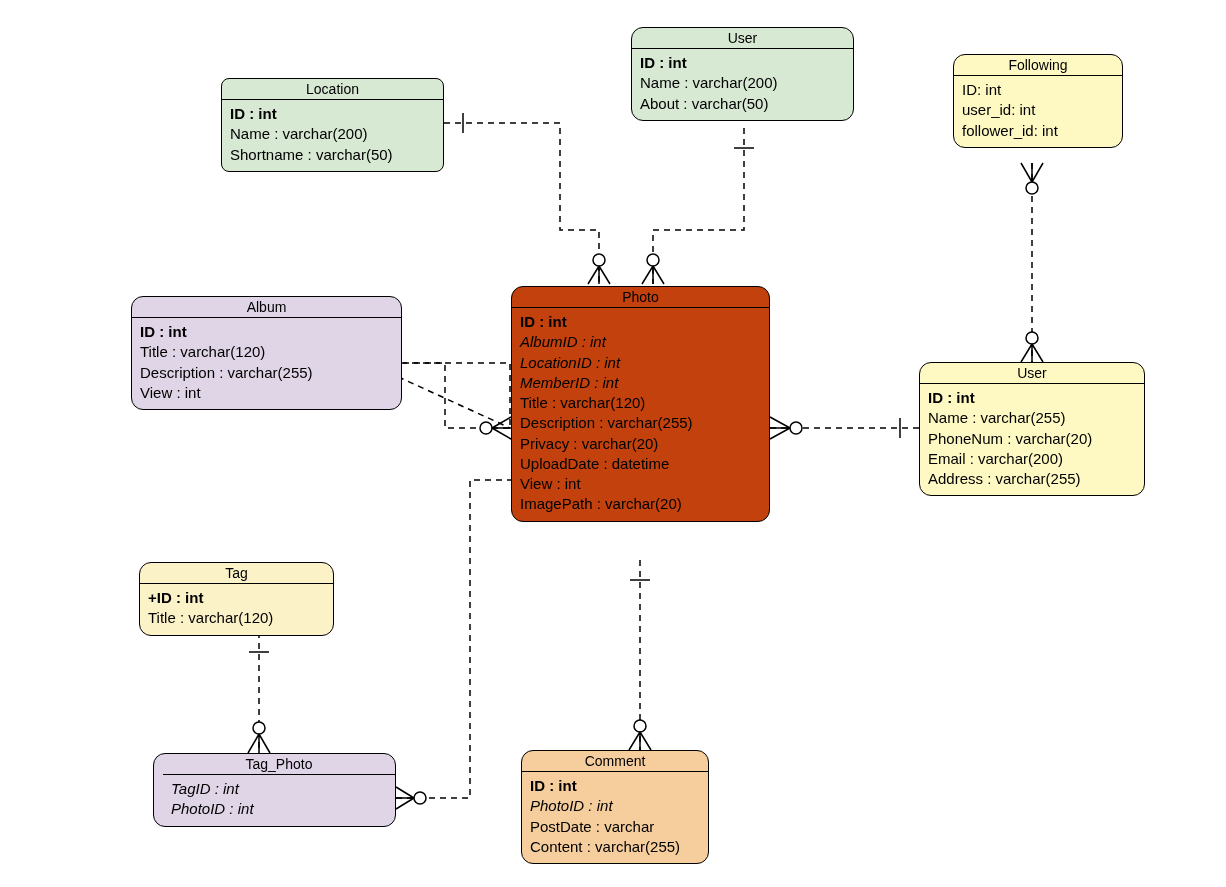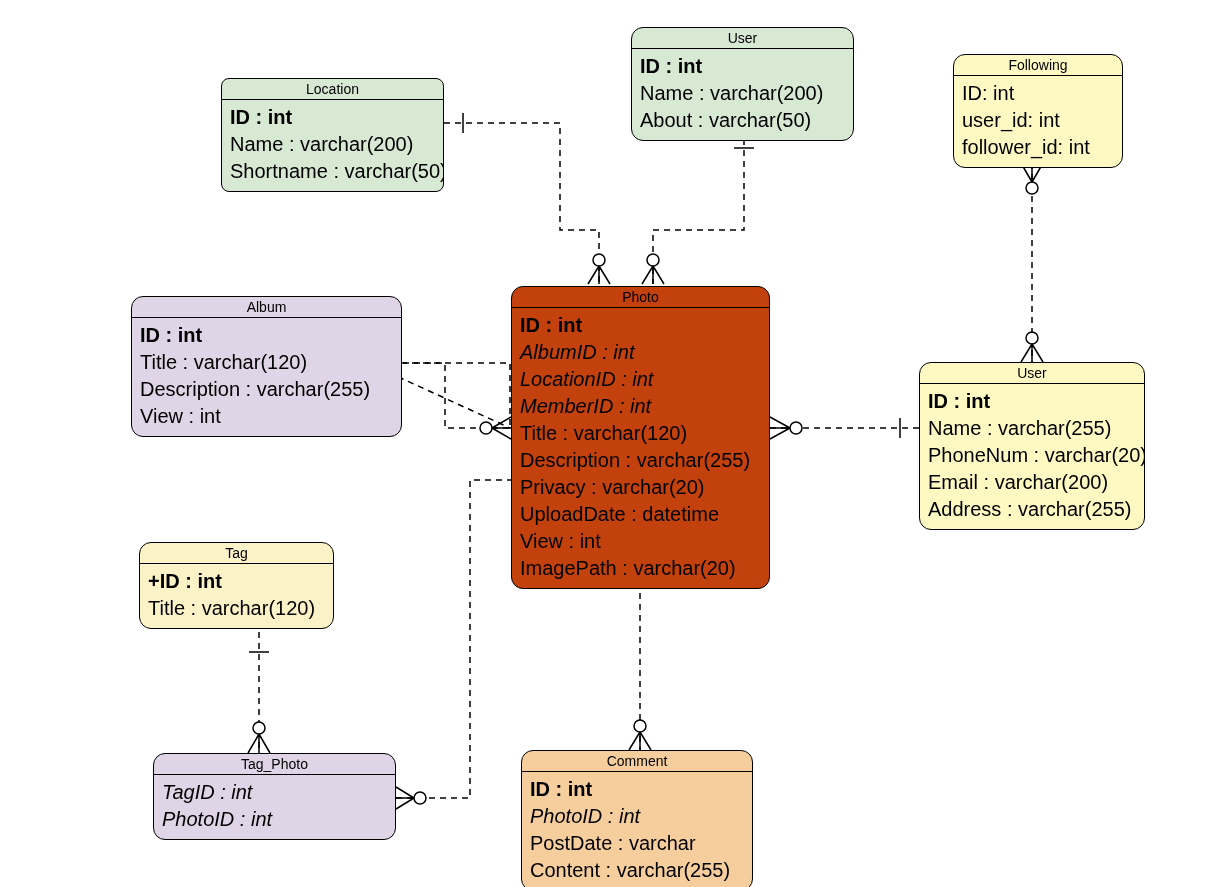--- a/index.html
+++ b/index.html
@@ -32,21 +32,21 @@
   }
   .entity .etitle {
     text-align: center;
     font-weight: normal;
     padding: 2px 6px;
     border-bottom: 1.5px solid #000;
     font-size: 14px;
   }
   .entity .ebody {
     padding: 4px 8px 6px 8px;
-    font-size: 20px;
+    font-size: 15px;
     line-height: 1.35;
   }
   .entity .ebody .row { white-space: nowrap; }
   .bold { font-weight: bold; }
   .italic { font-style: italic; }
   .green  { background: #d7e8d3; }
   .purple { background: #e0d5e6; }
   .pink   { background: #fef9c3; }
   .blue   { background: #c2410c; }
   .yellow { background: #fcf2c8; }
@@ -177,37 +177,37 @@
     <div class="etitle">User</div>
     <div class="ebody">
         <div class="row bold">ID : int</div>
         <div class="row">Name : varchar(255)</div>
         <div class="row">PhoneNum : varchar(20)</div>
         <div class="row">Email : varchar(200)</div>
         <div class="row">Address : varchar(255)</div>
       </div>
   </div>
 
-  <div class="entity yellow" style="left:139px; top:542px; width:195px;">
+  <div class="entity yellow" style="left:139px; top:562px; width:195px;">
     <div class="etitle">Tag</div>
     <div class="ebody">
         <div class="row bold">+ID : int</div>
         <div class="row">Title : varchar(120)</div>
       </div>
   </div>
 
-  <div class="entity purple" style="left:153px; top:753px; width:243px;">
+  <div class="entity purple" style="left:153px; top:753px; width:243px;padding-left:9px;">
     <div class="etitle">Tag_Photo</div>
     <div class="ebody">
         <div class="row italic">TagID : int</div>
         <div class="row italic">PhotoID : int</div>
       </div>
   </div>
 
-  <div class="entity orange" style="left:521px; top:750px; width:232px;">
+  <div class="entity orange" style="left:521px; top:750px; width:188px;">
     <div class="etitle">Comment</div>
     <div class="ebody">
         <div class="row bold">ID : int</div>
         <div class="row italic">PhotoID : int</div>
         <div class="row">PostDate : varchar</div>
         <div class="row">Content : varchar(255)</div>
       </div>
   </div>
 
 </div>

